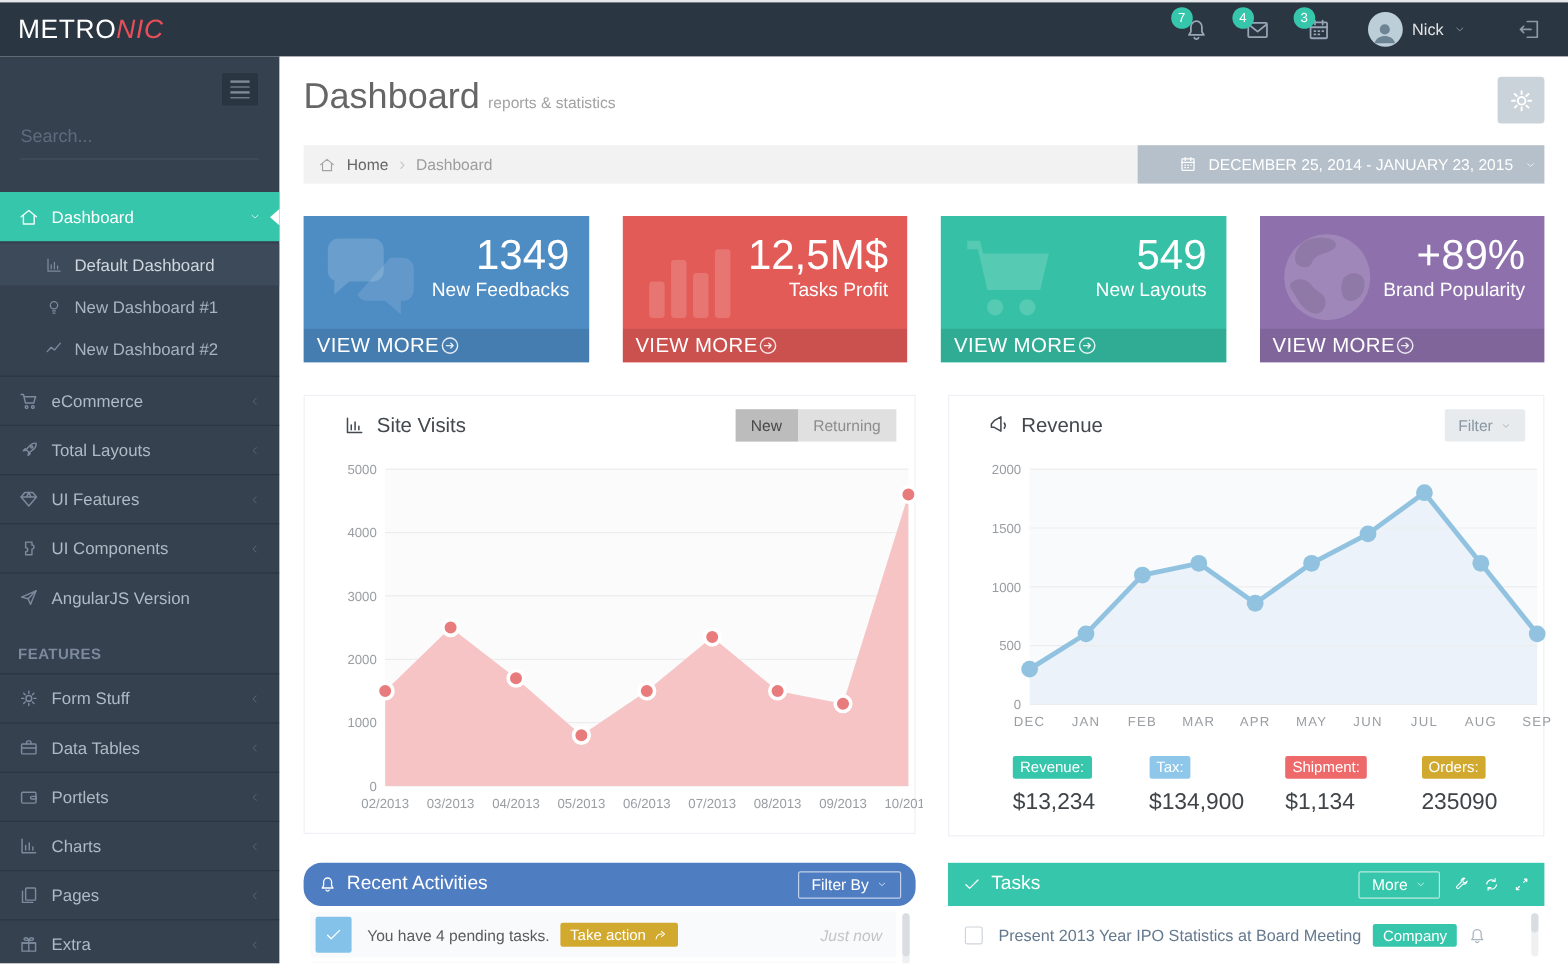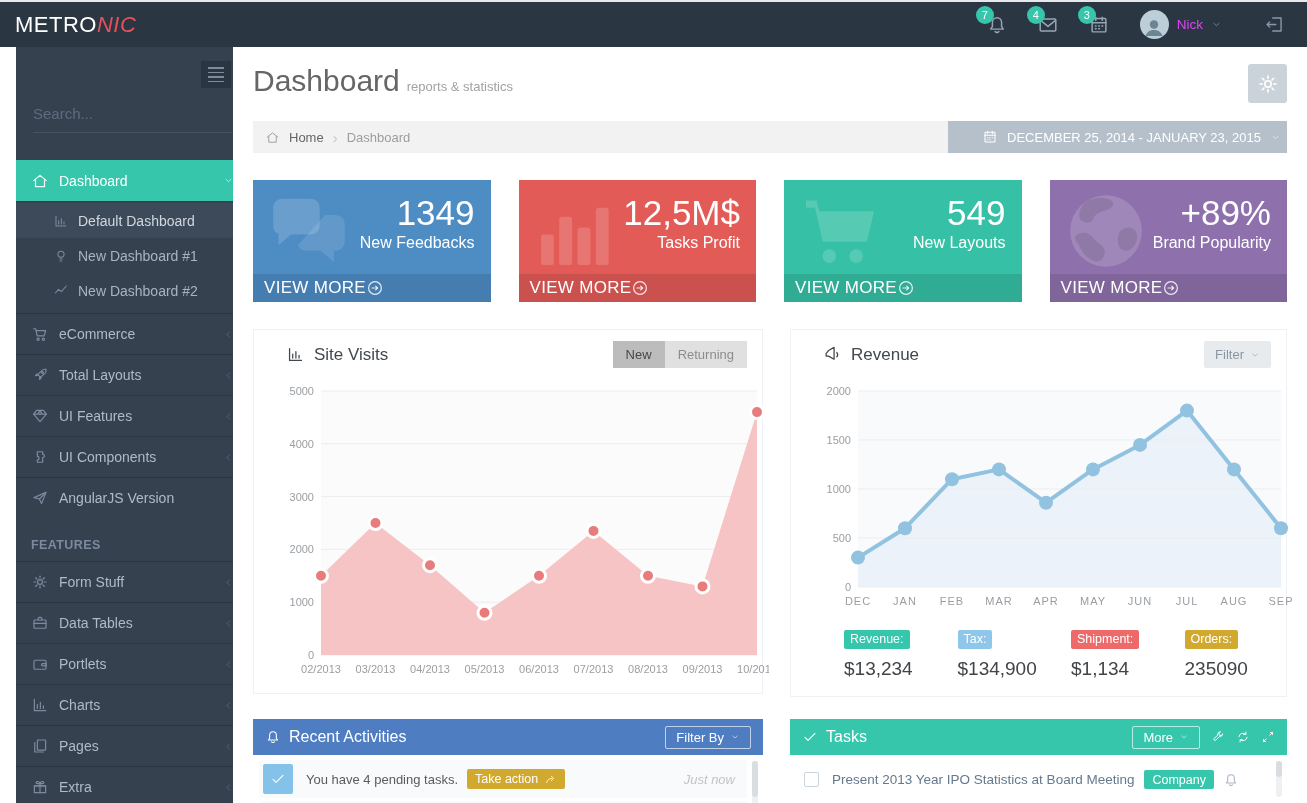--- a/index.html
+++ b/index.html
@@ -8,28 +8,28 @@
   [data-icon]{display:inline-flex;align-items:center;justify-content:center;}
   [data-icon] svg{width:100%;height:100%;display:block;}
 
   
   .topbar{position:absolute;top:0;left:0;right:0;height:47px;background:var(--topbar,#2b3643);border-top:2px solid #e6e8ea;display:flex;align-items:center;z-index:6;}
   .logo{margin-left:15px;font-size:22px;color:#fff;letter-spacing:.5px;cursor:pointer;}
   .logo .accent{color:var(--logo_red,#e7505a);font-style:italic;}
   .top-right{margin-left:auto;display:flex;align-items:center;margin-right:22px;}
   .tb-btn{position:relative;color:#97a5b5;width:22px;height:22px;margin-left:29px;cursor:pointer;}
   .tb-badge{position:absolute;top:-8px;left:-10px;min-width:18px;height:18px;border-radius:9px;background:var(--teal,#36c6ab);color:#fff;font-size:11px;display:flex;align-items:center;justify-content:center;padding:0 4px;}
-  .user{display:flex;align-items:center;gap:8px;color:#d946ef;font-size:13.5px;cursor:pointer;margin-left:30px;}
+  .user{display:flex;align-items:center;gap:8px;color:#e5e5e5;font-size:13.5px;cursor:pointer;margin-left:30px;}
   .avatar{width:29px;height:29px;border-radius:50%;background:#bccfd8;color:#6d8494;overflow:hidden;display:flex;align-items:flex-end;justify-content:center;}
   .avatar [data-icon]{width:24px;height:24px;}
   .chev-s{width:11px;height:11px;color:#8b98a7;}
   .logout-btn{color:#8b98a7;width:21px;height:21px;margin-left:42px;cursor:pointer;}
 
   
-  .sidebar{position:absolute;top:47px;left:16px;bottom:0;width:233px;background:var(--sidebar,#364150);}
+  .sidebar{position:absolute;top:47px;left:0;bottom:0;width:233px;background:var(--sidebar,#364150);}
   .toggler{position:absolute;top:14px;right:18px;width:30px;height:27px;background:#2a3542;border-radius:1px;display:flex;flex-direction:column;justify-content:center;align-items:center;gap:3px;cursor:pointer;}
   .toggler i{display:block;width:16px;height:1.5px;background:#7d8b9b;}
   .search-box{position:absolute;top:57px;left:17px;right:17px;border-bottom:1px solid #46525f;display:flex;align-items:center;padding-bottom:9px;}
   .search-box input{flex:1;background:transparent;border:0;outline:0;color:#aeb9c4;font-size:15px;font-family:inherit;}
   .search-box input::placeholder{color:#5d6b7c;}
   .search-ic{width:19px;height:19px;color:#5d6b7c;cursor:pointer;}
   .menu{position:absolute;top:113px;left:0;right:0;bottom:0;overflow:hidden;}
   .m-item{height:41px;display:flex;align-items:center;padding:0 15px;border-top:1px solid #2c3542;color:#b0bac6;font-size:14px;cursor:pointer;position:relative;}
   .menu > .m-item:first-child{border-top:0;}
   .mi{width:18px;height:18px;color:#7c8a9d;margin-right:10px;flex:none;}
@@ -85,21 +85,21 @@
 
   .rev-stats{display:flex;padding:4px 12px 16px;}
   .rs{flex:1;padding-left:24px;}
   .rs-badge{display:inline-block;color:#fff;font-size:12.5px;padding:2px 6px 3px;border-radius:2px;}
   .rs-val{margin-top:9px;font-size:19px;color:#404448;}
 
   
   .bottom-row{display:grid;grid-template-columns:510px 497px;gap:27px;margin-top:22px;align-items:start;}
   .b-panel{background:#fff;position:relative;}
   .b-head{height:36px;display:flex;align-items:center;padding:0 12px;color:#fff;}
-  .b-head.act{background:var(--activities_header_blue,#4f7dc2);}
+  .b-head.act{background:var(--activities_header_blue,#4f7dc2);border-radius:15px;}
   .b-head.tsk{background:var(--teal,#36c6ab);}
   .b-title{display:flex;align-items:center;gap:8px;font-size:16px;}
   .bt-ic{width:16px;height:16px;}
   .b-right{margin-left:auto;display:flex;align-items:center;gap:11px;}
   .ghost-btn{border:1px solid rgba(255,255,255,.65);color:#fff;font-size:13px;padding:3px 10px;border-radius:2px;display:flex;align-items:center;gap:6px;cursor:pointer;}
   .gb-chev{width:10px;height:10px;color:rgba(255,255,255,.85);}
   .h-ic{width:14px;height:14px;color:#fff;cursor:pointer;}
   .act-body{position:relative;padding:5px 16px 0 6px;}
   .act-row{display:flex;align-items:center;background:#f9fafb;height:38px;padding-right:12px;margin-bottom:3px;}
   .act-ic{width:30px;height:30px;border-radius:2px;margin:0 13px 0 4px;color:#fff;display:flex;align-items:center;justify-content:center;flex:none;}

